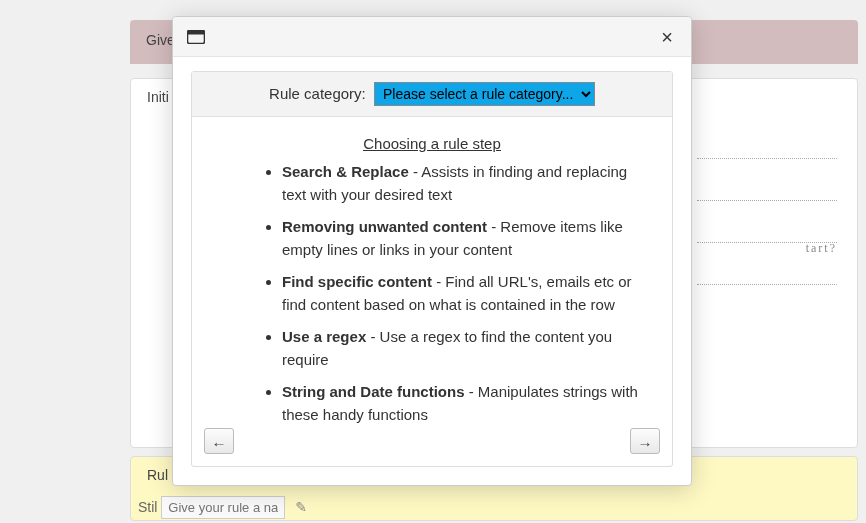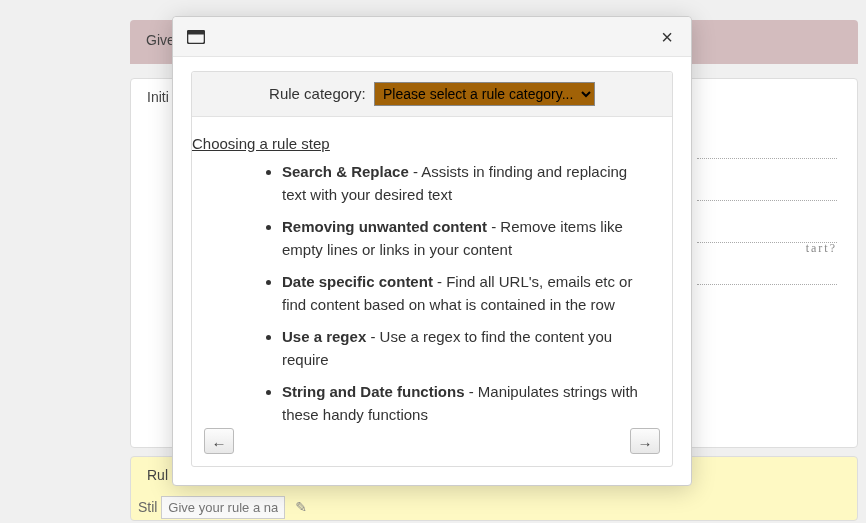--- a/index.html
+++ b/index.html
@@ -141,25 +141,25 @@
     padding: 10px 14px;
     text-align: center;
     font-size: 15px;
     color: #333;
     border-radius: 3px 3px 0 0;
   }
   .category-bar select {
     font-size: 14px;
     padding: 2px 4px;
     border: 1px solid #888;
-    background: #a16207;
+    background: #0ea5e9;
     margin-left: 4px;
   }
   .choosing {
-    text-align: left;
+    text-align: center;
     margin: 18px 0 8px 0;
     text-decoration: underline;
   }
   .choosing a {
     color: #333;
     font-size: 15px;
     text-decoration: underline;
   }
   .rule-list {
     margin: 8px 30px 8px 50px;
@@ -233,21 +233,21 @@
         <select>
           <option>Please select a rule category...</option>
         </select>
       </div>
       <div class="choosing">
         <a href="#">Choosing a rule step</a>
       </div>
       <ul class="rule-list">
         <li><b>Search &amp; Replace</b><span> - Assists in finding and replacing text with your desired text</span></li>
         <li><b>Removing unwanted content</b><span> - Remove items like empty lines or links in your content</span></li>
-        <li><b>Date specific content</b><span> - Find all URL's, emails etc or find content based on what is contained in the row</span></li>
+        <li><b>Find specific content</b><span> - Find all URL's, emails etc or find content based on what is contained in the row</span></li>
         <li><b>Use a regex</b><span> - Use a regex to find the content you require</span></li>
         <li><b>String and Date functions</b><span> - Manipulates strings with these handy functions</span></li>
       </ul>
       <div class="nav-btn nav-prev">
           <span>←</span>
         </div>
       <div class="nav-btn nav-next">
           <span>→</span>
         </div>
     </div>

